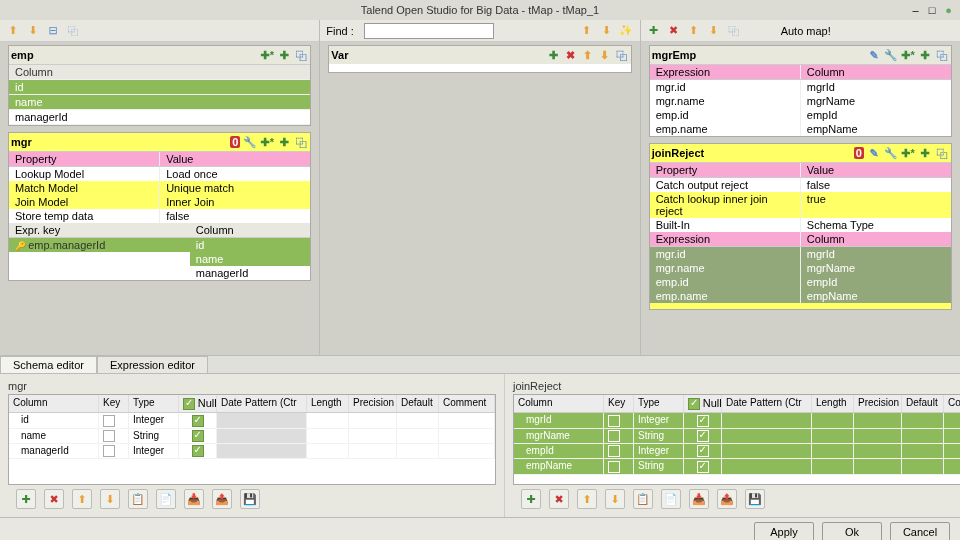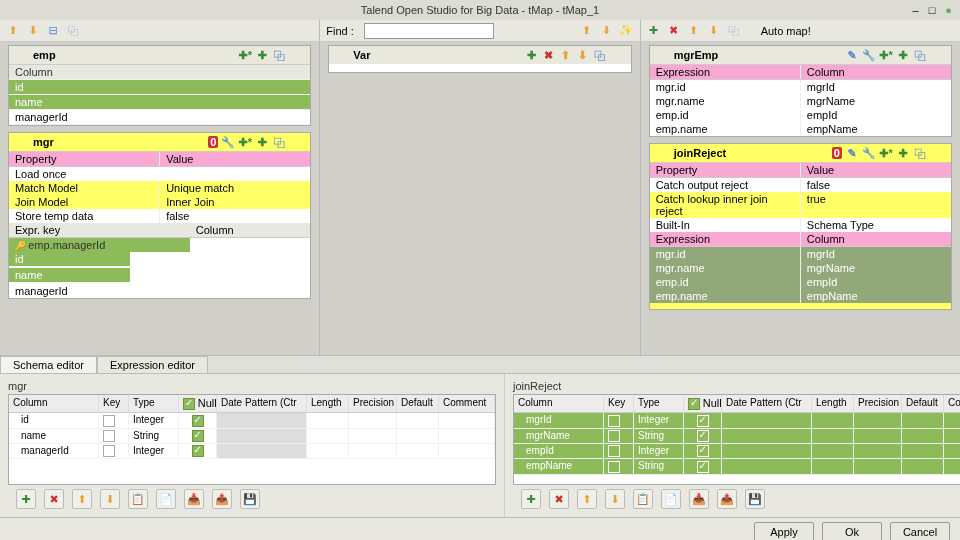--- a/index.html
+++ b/index.html
@@ -10,34 +10,34 @@
 .wc { cursor: pointer; }
 
 .main-area { height: 336px; display: flex; border-bottom: 1px solid #bbb; }
 .col { flex: 1; border-right: 1px solid #bbb; display: flex; flex-direction: column; background: #d0d0c8; position: relative; }
 .col:last-child { border-right: none; }
 .col-toolbar { height: 22px; background: #e8e8e0; border-bottom: 1px solid #ccc; display: flex; align-items: center; padding: 0 6px; gap: 6px; }
 .col-toolbar-right { margin-left: auto; display: flex; gap: 6px; align-items: center; }
 .icon-btn { width: 14px; height: 14px; display: inline-flex; align-items: center; justify-content: center; cursor: pointer; font-size: 11px; }
 
 .panel { margin: 3px 8px; background: #fff; border: 1px solid #aaa; }
-.panel-header { background: #e8e8dc; border-bottom: 1px solid #ccc; padding: 2px 24px; display: flex; align-items: center; font-weight: bold; }
+.panel-header { background: #e8e8dc; border-bottom: 1px solid #ccc; padding: 2px 2px; display: flex; align-items: center; font-weight: bold; }
 .panel-header-icons { margin-left: auto; display: flex; gap: 3px; align-items: center; }
 .panel-row { padding: 1px 6px; border-bottom: 1px solid #f0f0f0; }
 .panel-row.header { background: #e8e8e0; font-weight: normal; color: #333; }
 .panel-row.green { background: #8dbb5a; color: #fff; }
 
 .two-col-row { display: flex; }
 .two-col-row > div { flex: 1; padding: 1px 6px; border-right: 1px solid #eee; }
 .two-col-row > div:last-child { border-right: none; }
 .two-col-row.header { background: #f9a8d4; border-bottom: 1px solid #ccc; }
 .two-col-row.yellow { background: #ffff66; }
 .two-col-row.olive { background: #93a87a; color: #fff; }
 
-.expr-key-row { display: flex; flex-direction: column; }
+.expr-key-row { display: flex; }
 .expr-key-row .keycol { width: 60%; padding: 1px 6px; background: #8dbb5a; color: #333; }
 .expr-key-row .colcol { width: 40%; padding: 1px 6px; }
 .expr-key-header { display: flex; background: #e8e8e0; border-bottom: 1px solid #ccc; }
 .expr-key-header > div { padding: 1px 6px; }
 .expr-key-header .keycol { width: 60%; }
 .expr-key-header .colcol { width: 40%; }
 
 .find-input { width: 130px; height: 16px; border: 1px solid #999; background: #fff; margin-left: 4px; padding: 0 3px; }
 
 .tabs { display: flex; border-bottom: 1px solid #bbb; background: #e0e0da; text-align: center; }
@@ -127,20 +127,21 @@
           <span class="icon-btn" style="color:#3a8a3a">✚*</span>
           <span class="icon-btn" style="color:#3a8a3a">✚</span>
           <span class="icon-btn" style="color:#5b8bd0">⿻</span>
         </span>
       </div>
       <div class="two-col-row header">
         <div>Property</div>
         <div>Value</div>
       </div>
       <div class="two-col-row">
+          <div>Lookup Model</div>
           <div>Load once</div>
         </div>
       <div class="two-col-row yellow">
           <div>Match Model</div>
           <div>Unique match</div>
         </div>
       <div class="two-col-row yellow">
           <div>Join Model</div>
           <div>Inner Join</div>
         </div>
@@ -192,21 +193,21 @@
     </div>
   </div>
 
   <div class="col">
     <div class="col-toolbar">
       <span class="icon-btn" style="color:#3a8a3a">✚</span>
       <span class="icon-btn" style="color:#c33">✖</span>
       <span class="icon-btn" style="color:#e9a23b">⬆</span>
       <span class="icon-btn" style="color:#e9a23b">⬇</span>
       <span class="icon-btn" style="color:#5b8bd0">⿻</span>
-      <span style="margin-left:14px">Auto map!</span>
+      <span style="margin-left:34px">Auto map!</span>
     </div>
 
     <div class="panel">
       <div class="panel-header">
         <span>mgrEmp</span>
         <span class="panel-header-icons">
           <span class="icon-btn" style="color:#5b8bd0">✎</span>
           <span class="icon-btn" style="color:#888">🔧</span>
           <span class="icon-btn" style="color:#3a8a3a">✚*</span>
           <span class="icon-btn" style="color:#3a8a3a">✚</span>

